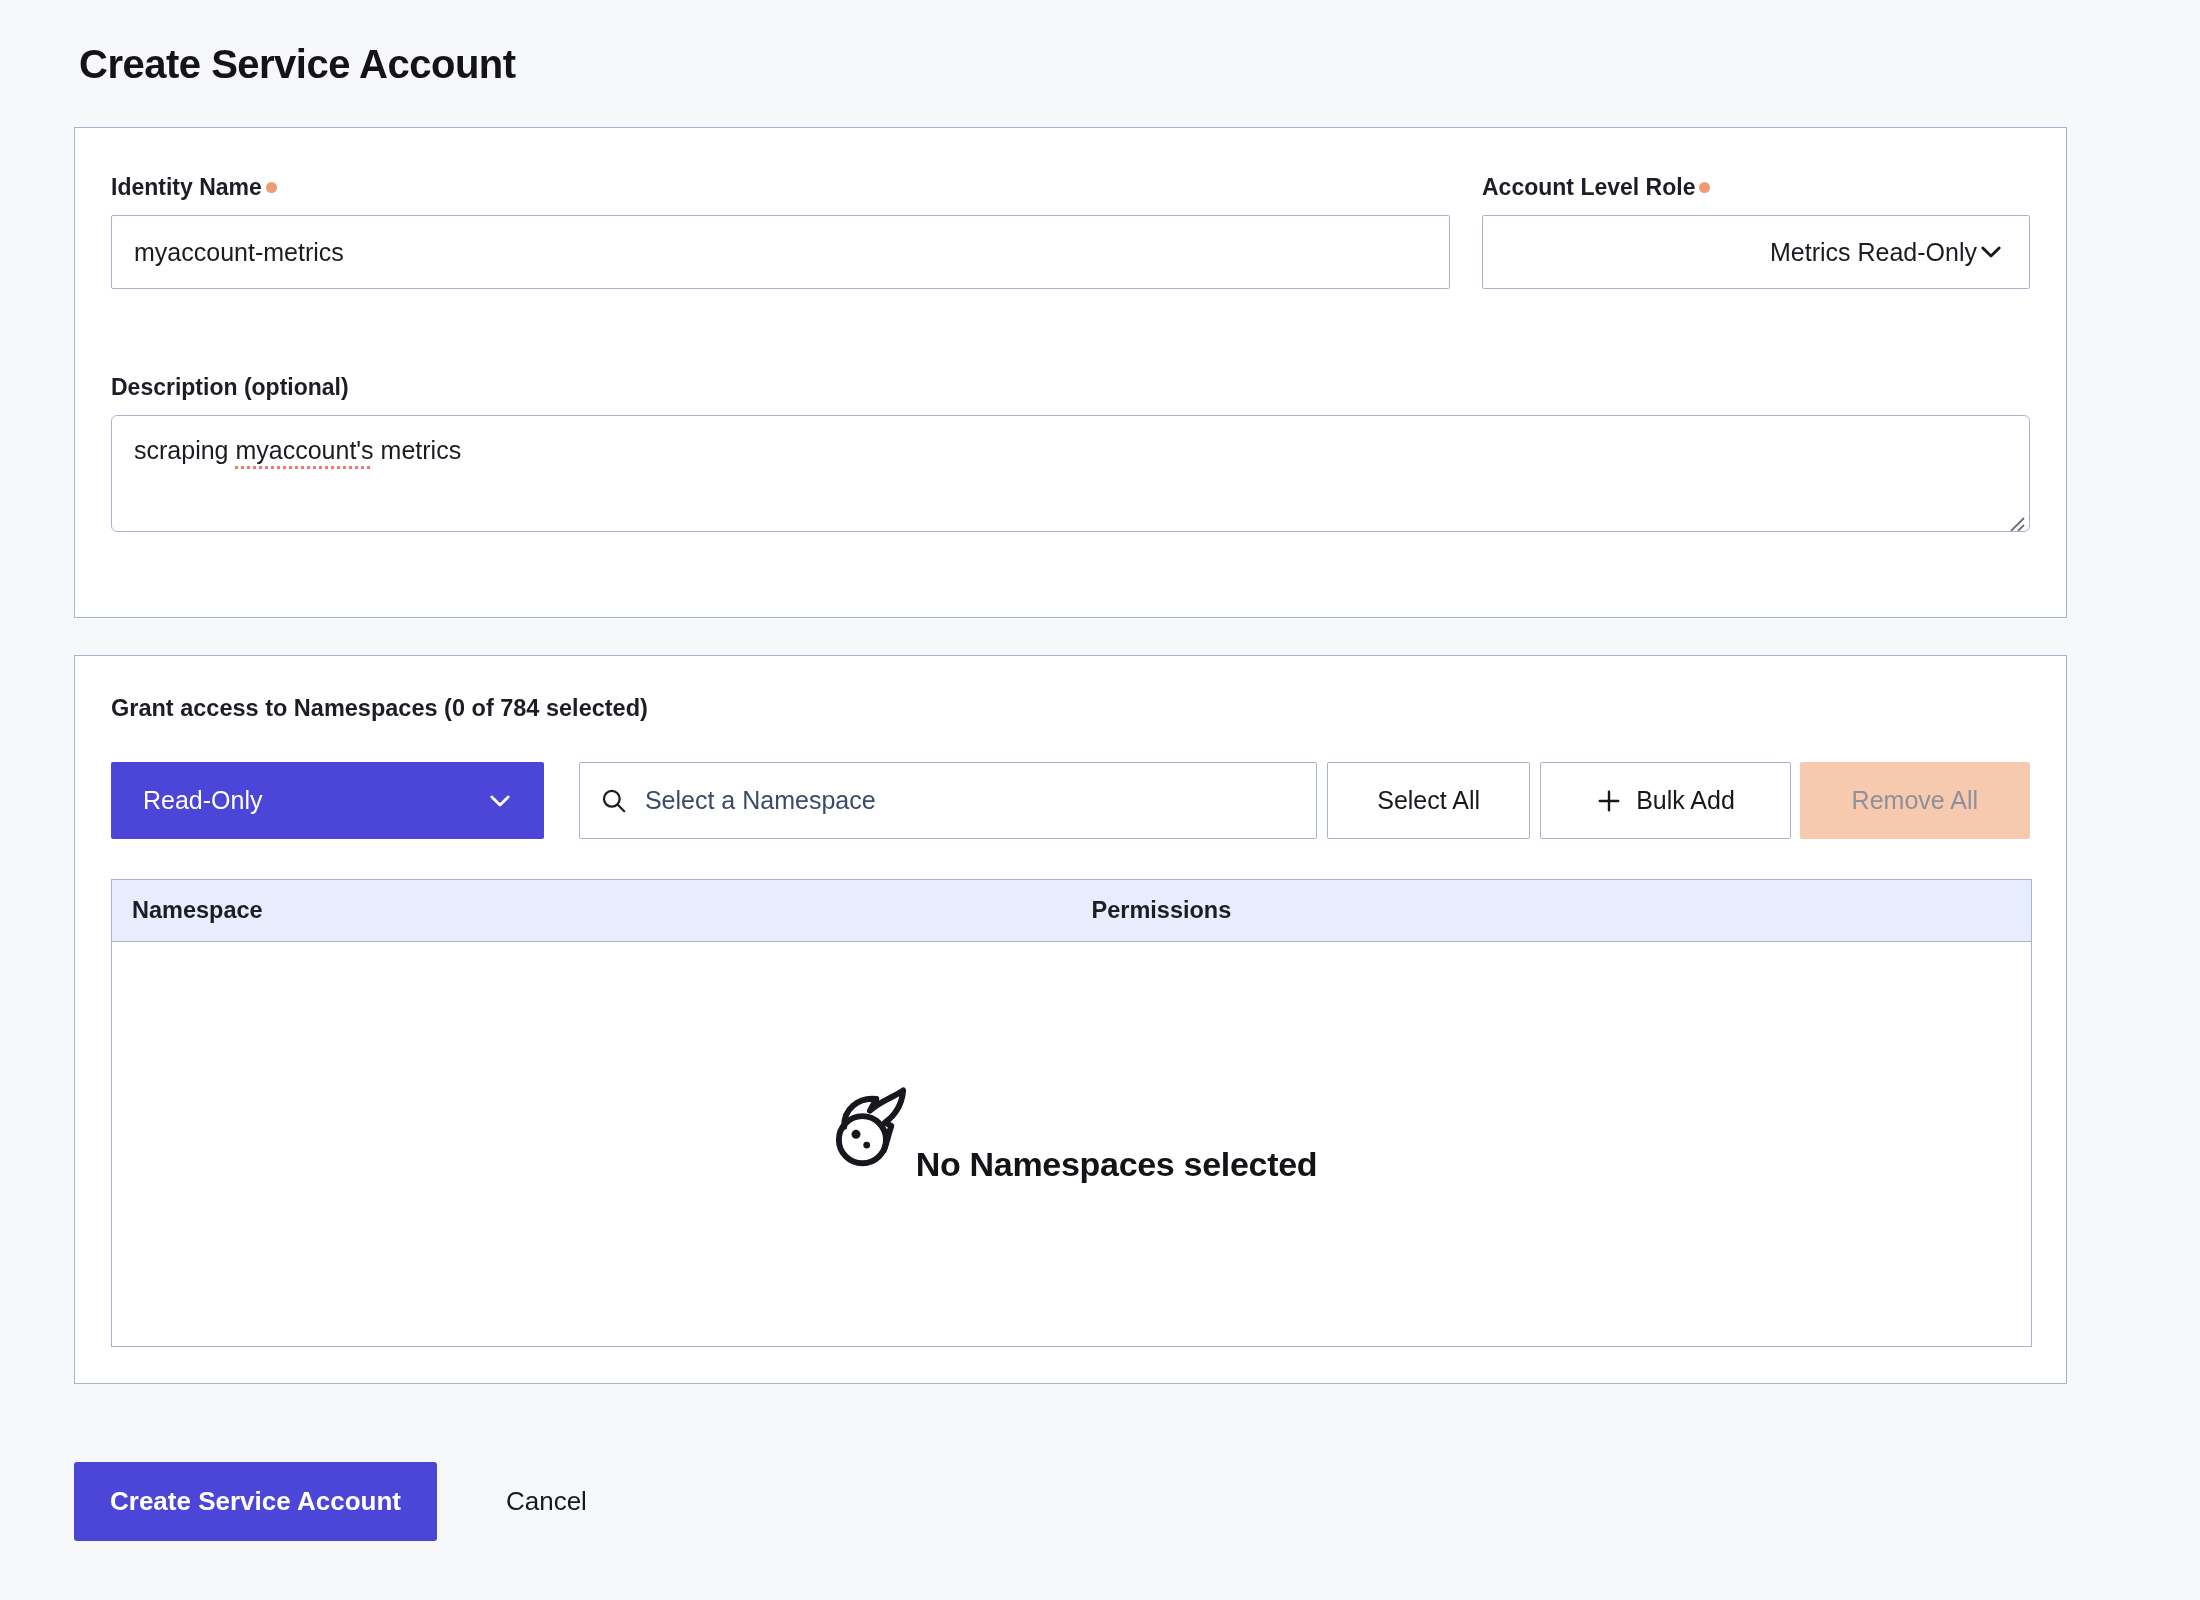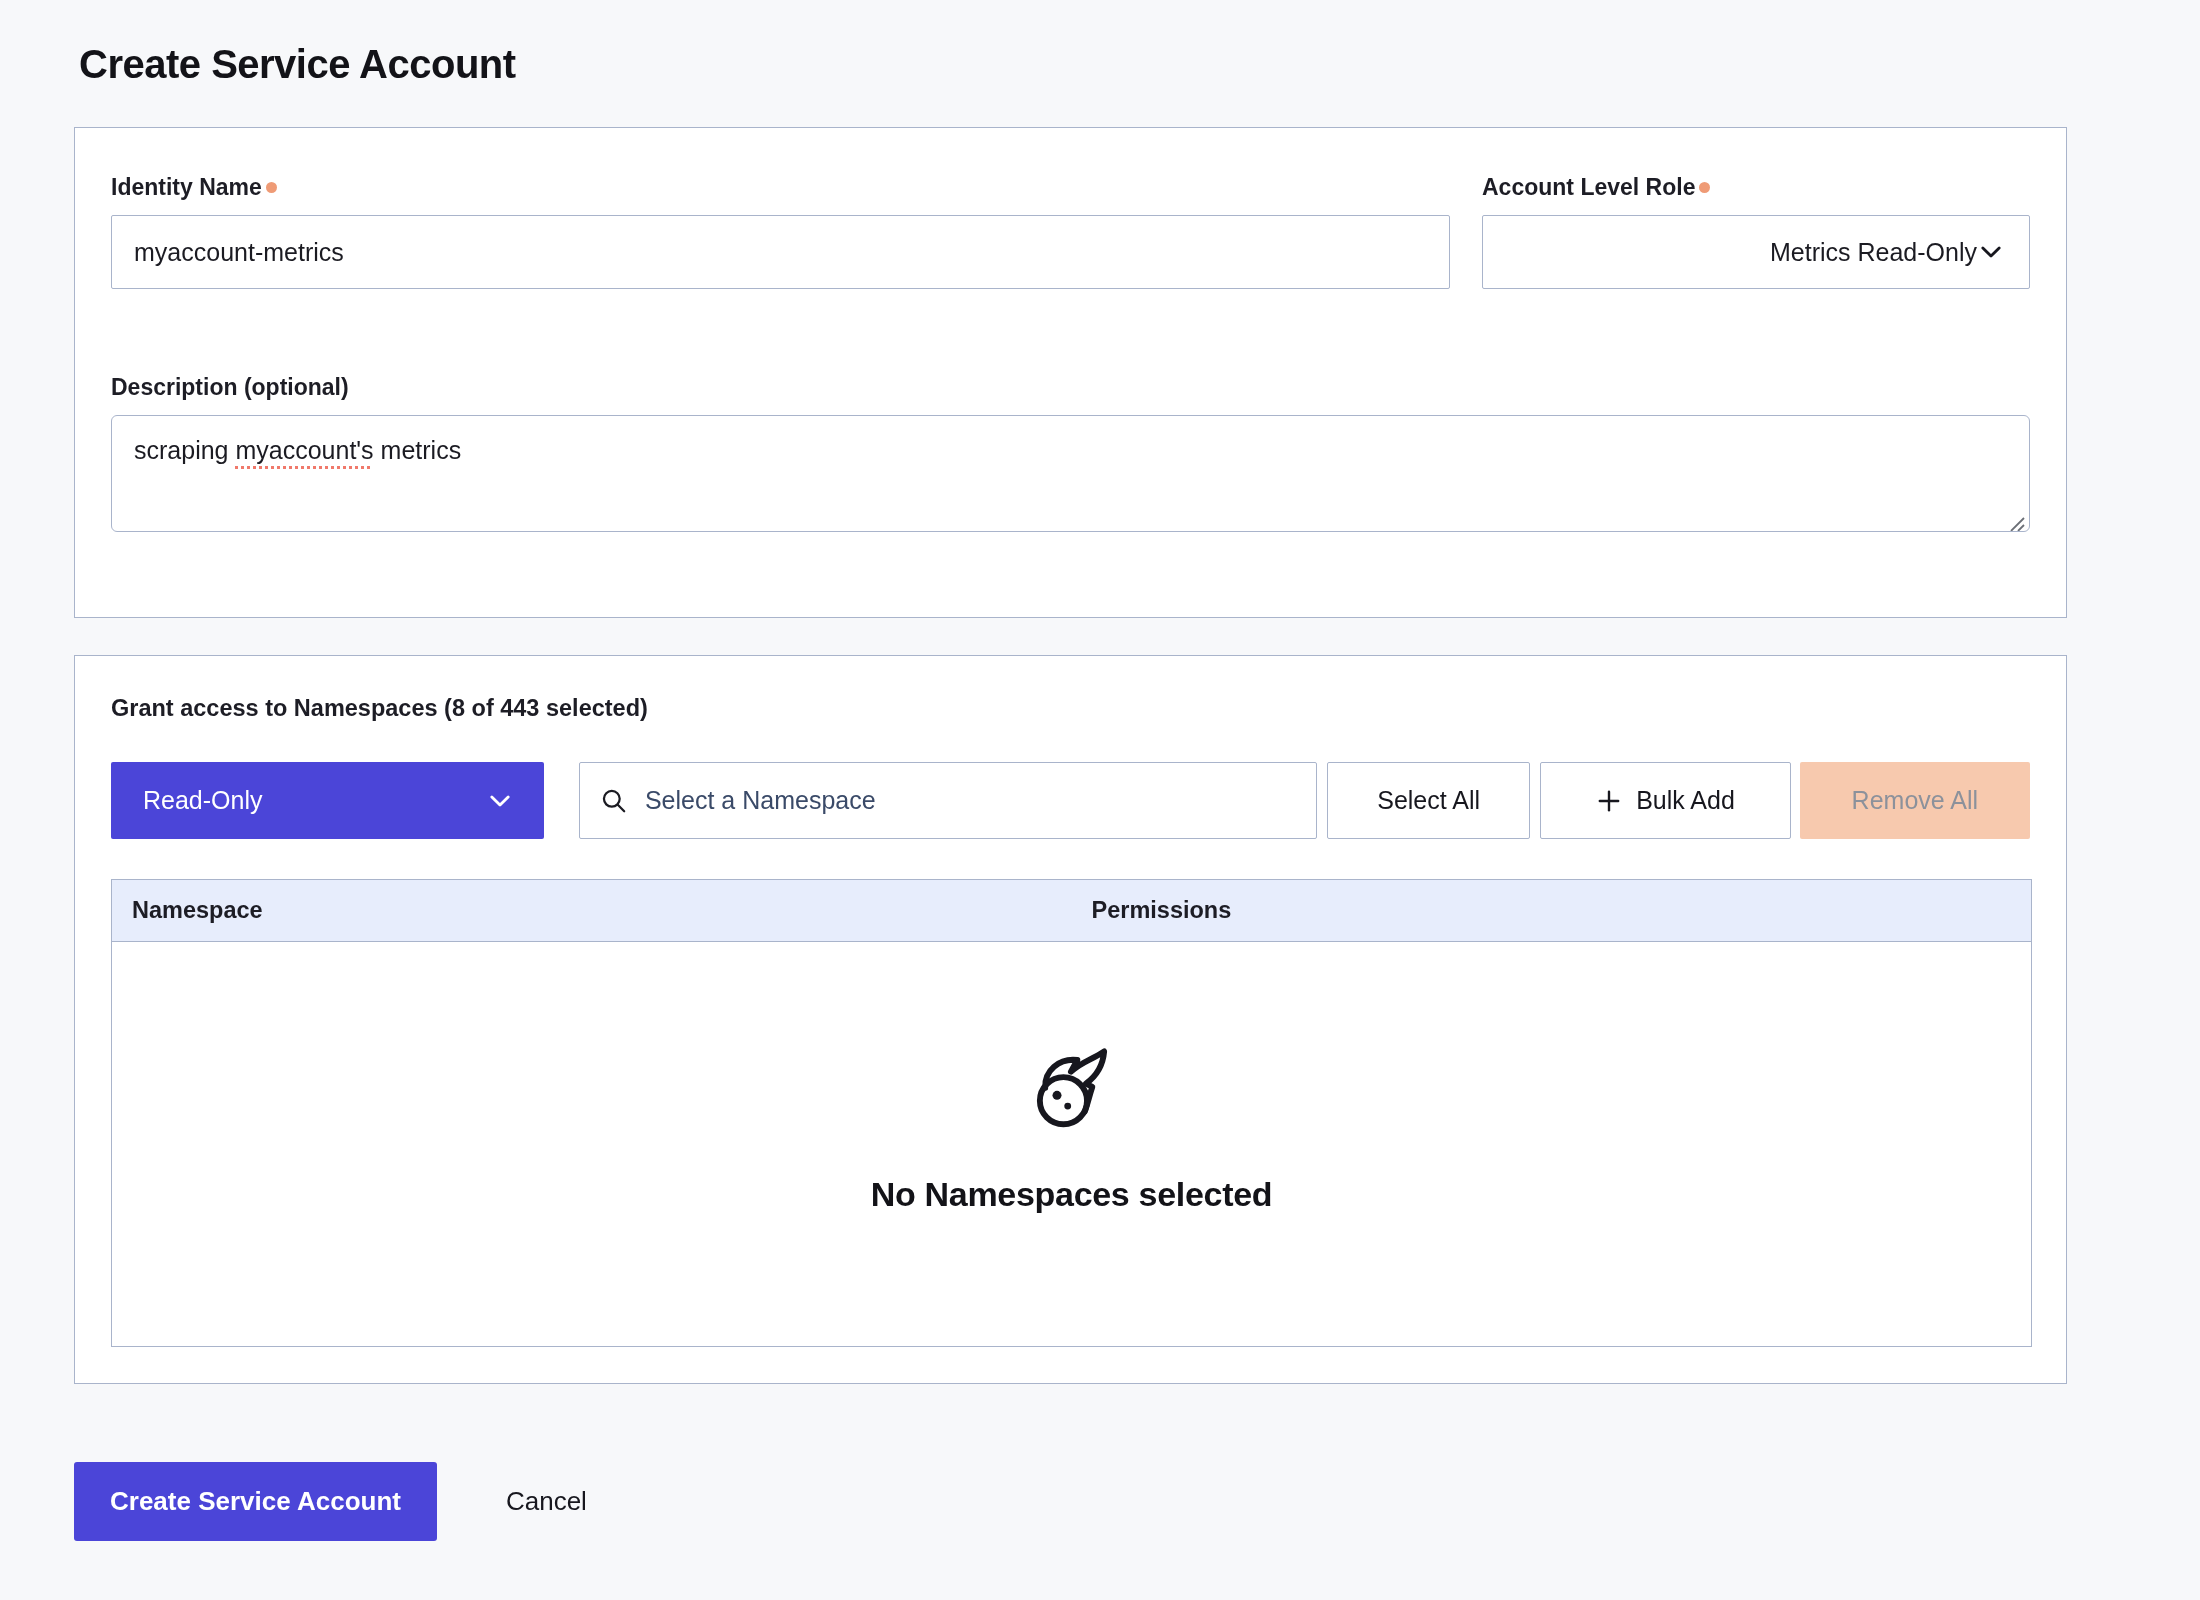--- a/index.html
+++ b/index.html
@@ -151,21 +151,21 @@
   .ns-table-header {
     display:grid; grid-template-columns:1fr 1fr;
     background:#e7edfc;
     border-bottom:1.5px solid #a9b4cb;
     height:62px; align-items:center;
     font-size:23.5px; font-weight:600; color:#1d1d25;
   }
   .ns-table-header .th { padding-left:20px; }
   .ns-table-body {
     height:404px; background:#fff;
-    display:flex; flex-direction:column; align-items:center; justify-content:center;
+    display:flex; flex-direction:row; align-items:center; justify-content:center;
   }
   .comet { width:90px; height:90px; margin-top:-30px; }
   .comet svg { width:100%; height:100%; }
   .empty-text {
     margin-top:40px;
     font-size:34px; font-weight:700; color:#131318;
     letter-spacing:-0.3px;
   }
 
   .actions-row {
@@ -230,21 +230,21 @@
           <svg viewBox="0 0 18 18" fill="none" stroke="#6b6f76" stroke-width="1.8">
               <line x1="3" y1="16" x2="16" y2="3"></line>
               <line x1="10" y1="16" x2="16" y2="10"></line>
             </svg>
         </span>
       </div>
     </div>
   </div>
 
   <div class="card card-2">
-    <div class="section-heading">Grant access to Namespaces (8 of 443 selected)</div>
+    <div class="section-heading">Grant access to Namespaces (0 of 784 selected)</div>
 
     <div class="controls-row">
       <button class="role-dropdown">
         <span>Read-Only</span>
         <span class="chevron">
           <svg viewBox="0 0 24 24" fill="none" stroke-width="2.4" stroke-linecap="round" stroke-linejoin="round">
               <path d="M5 8.5 L12 15.5 L19 8.5"></path>
             </svg>
         </span>
       </button>

